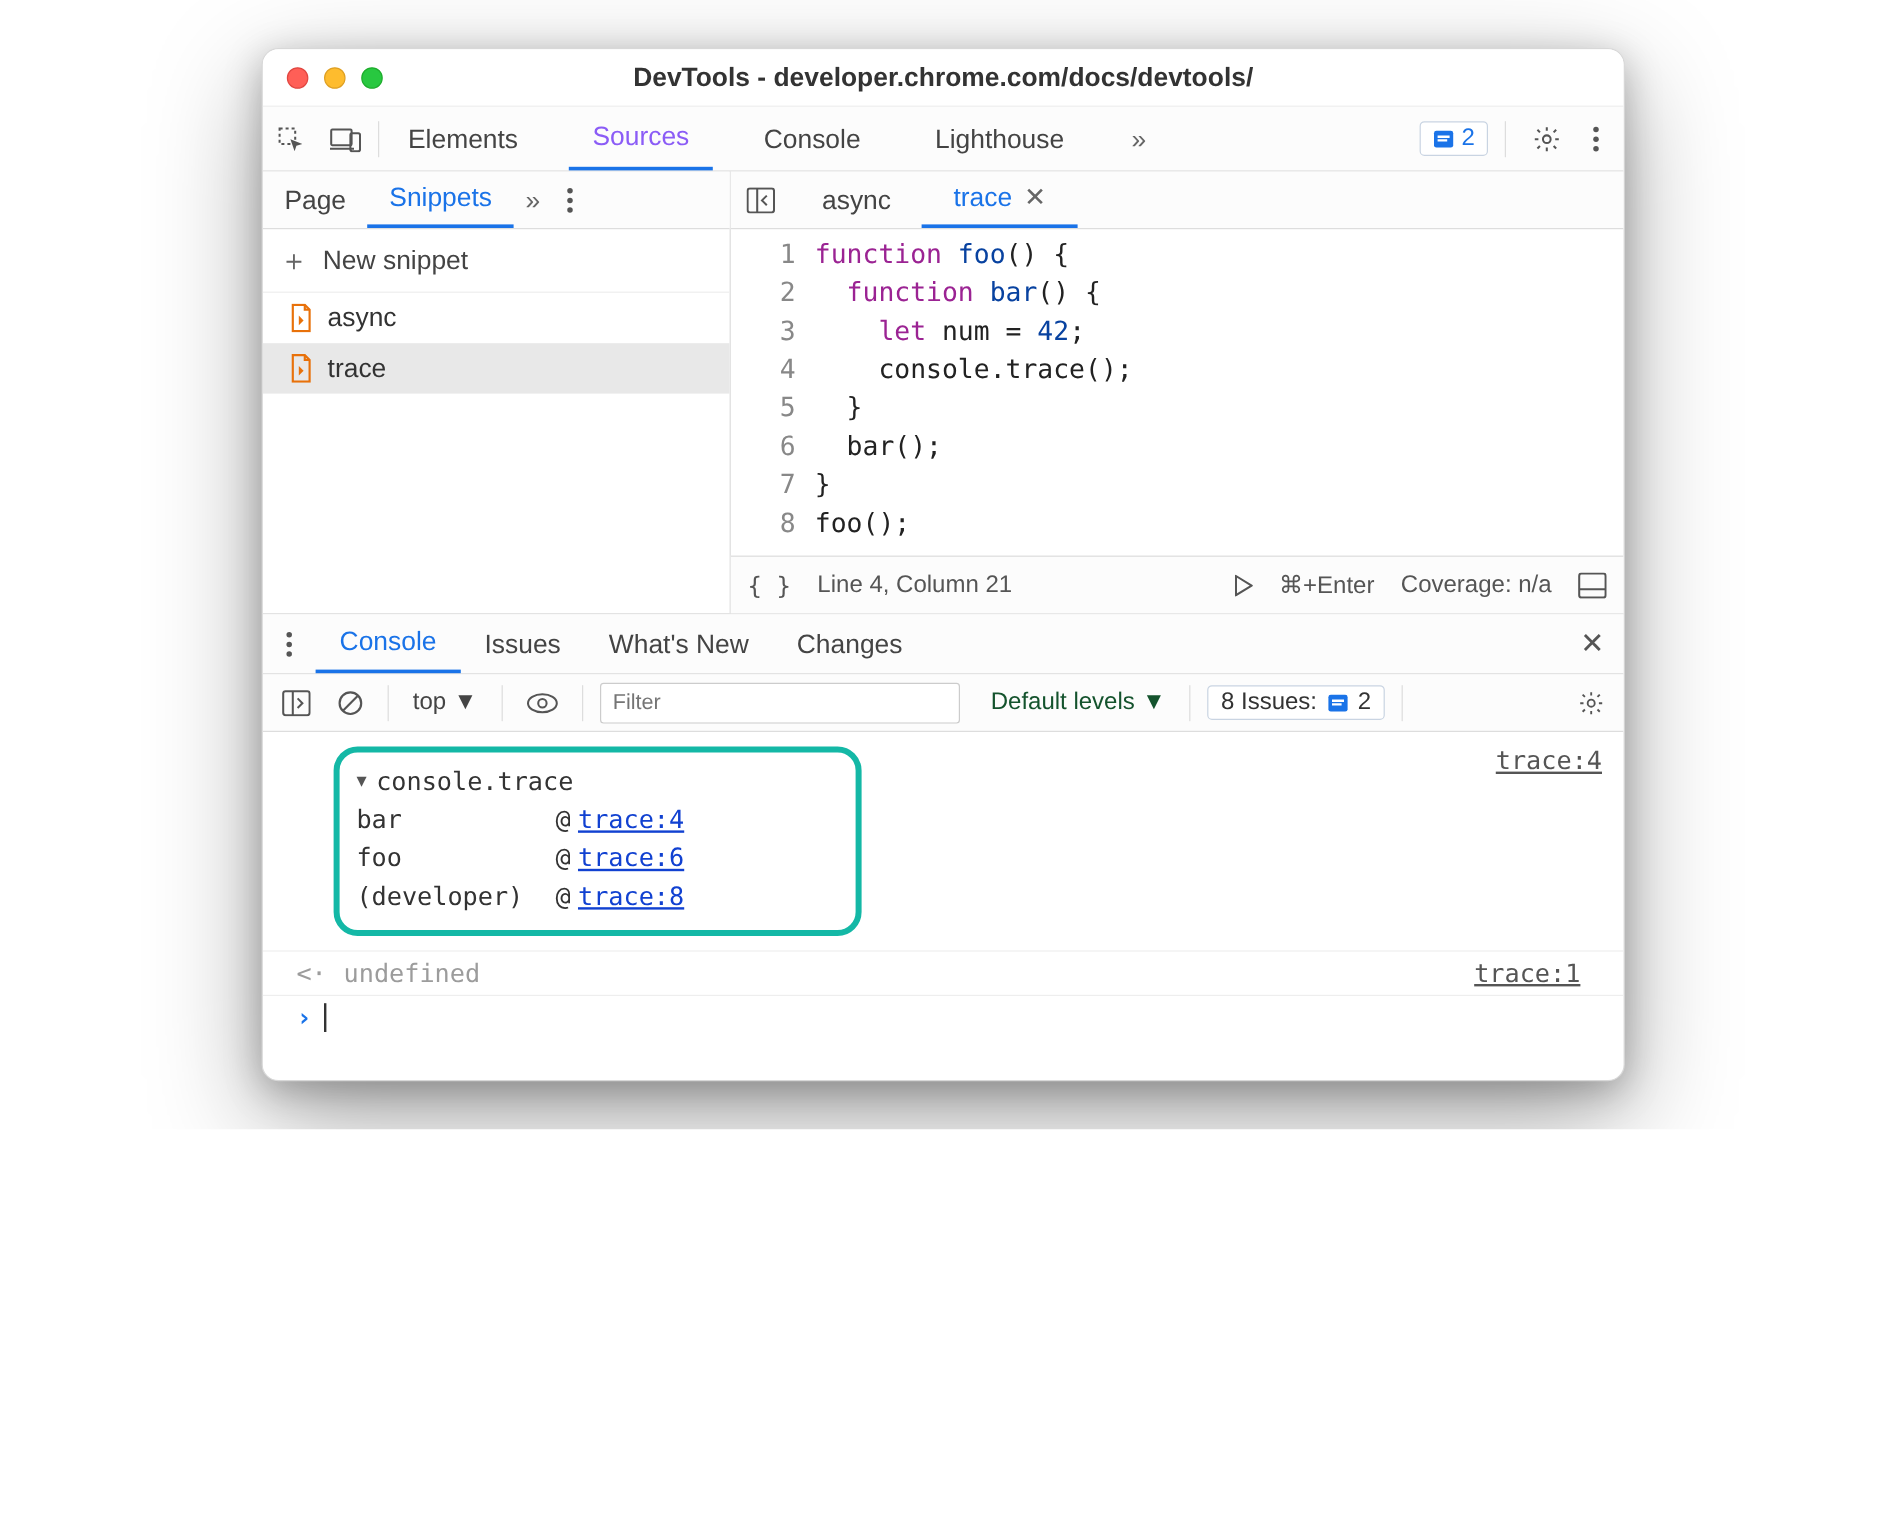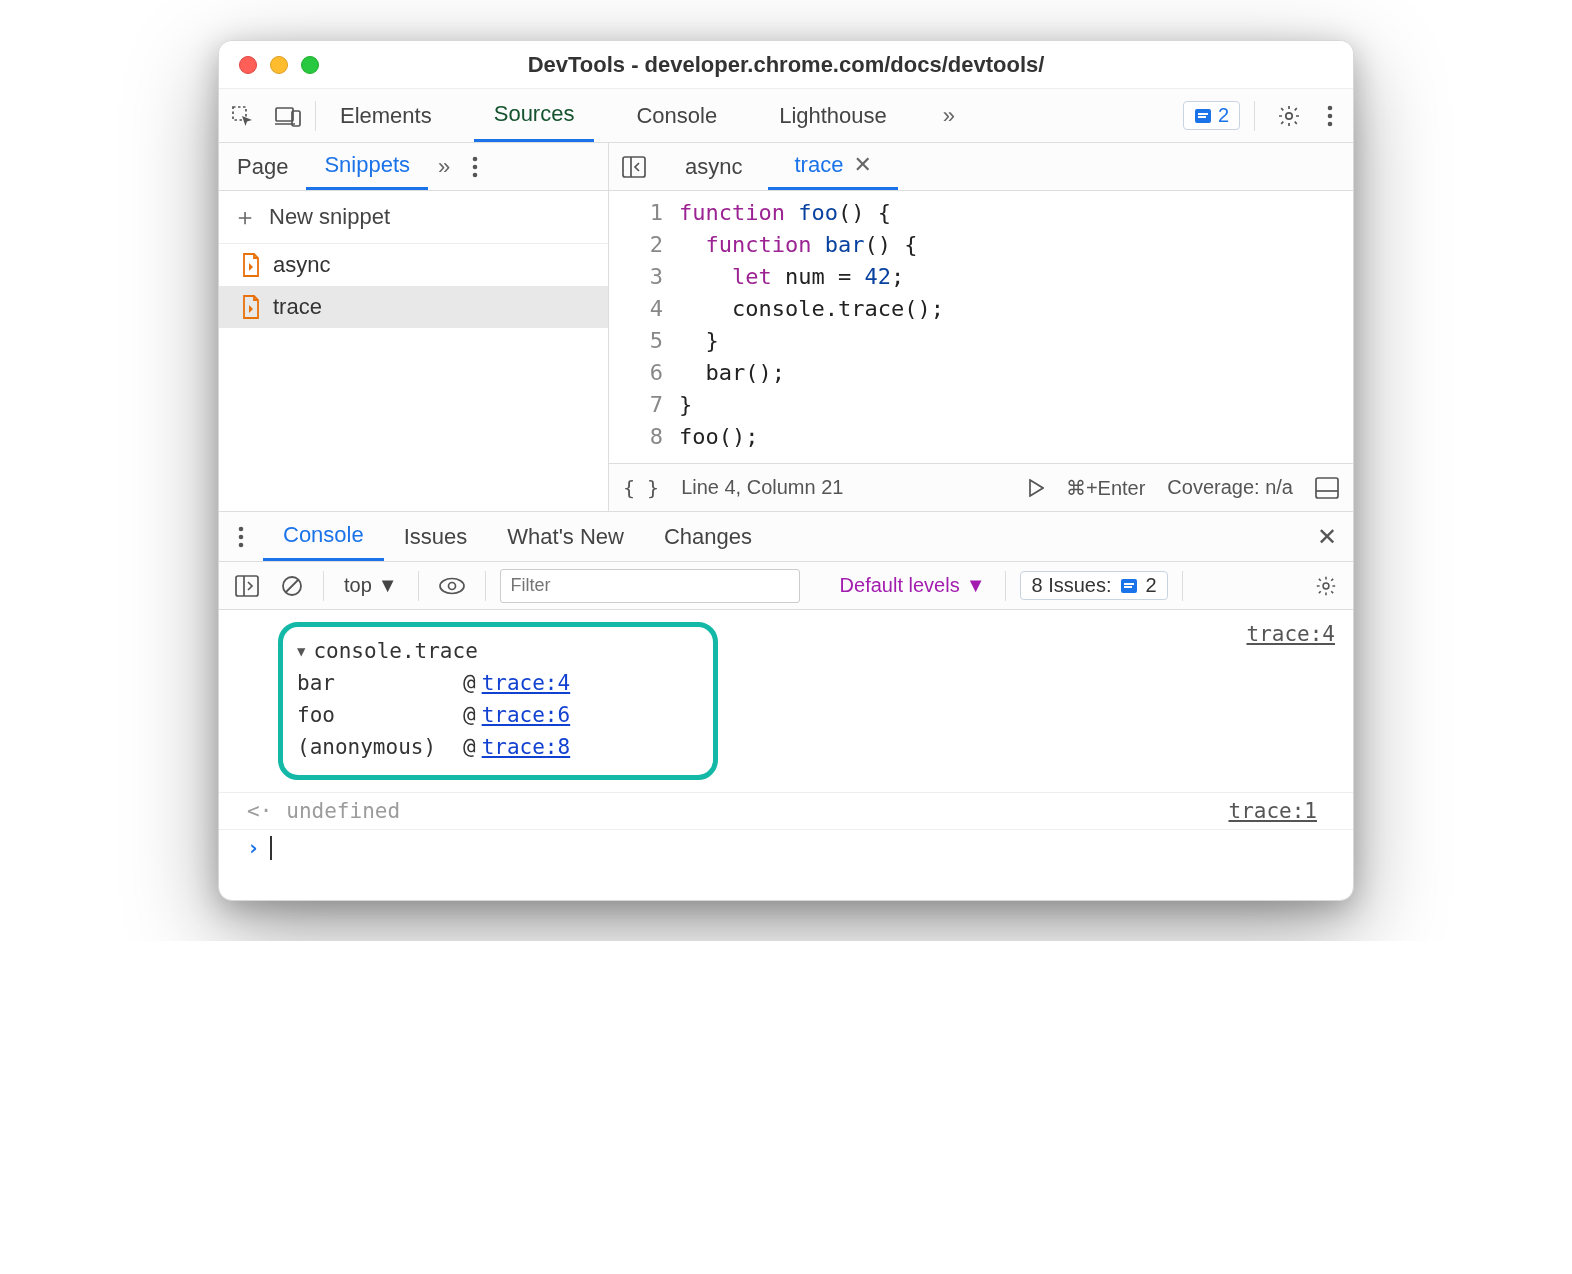--- a/index.html
+++ b/index.html
@@ -50,21 +50,21 @@
     width:46px; height:100%;
     display:flex; align-items:center; justify-content:center;
     color:#555;
   }
   .tb-sep { width:1px; height:30px; background:#ddd; margin:0 4px; }
   .tabs { display:flex; align-items:center; height:100%; flex:1;gap:22px; }
   .tab {
     padding:0 20px; height:100%; display:flex; align-items:center;
     font-size:22px; color:#444; cursor:pointer;
   }
-  .tab.active { color:#14532d; border-bottom:3px solid #1a73e8; font-weight:500;}
+  .tab.active { color:#8b5cf6; border-bottom:3px solid #1a73e8; font-weight:500;}
   .tb-expand { color:#666; font-size:22px; padding:0 14px; }
   .tb-right { display:flex; align-items:center; gap:10px; padding-right:12px;}
   .issue-badge {
     border:1px solid #c9d4e2; border-radius:4px;
     padding:2px 10px; display:flex; align-items:center; gap:6px;
     color:#1a73e8; font-size:20px; background:#fff;
   }
   .gear, .vdots { color:#555; padding:0 8px; }
 
   
@@ -129,21 +129,21 @@
   .dr-close { margin-left:auto; padding:0 16px; font-size:24px; color:#555;}
   .console-toolbar {
     display:flex; align-items:center; height:48px; border-bottom:1px solid #ddd;
     background:#fcfcfc; gap:10px; padding:0 10px; font-size:20px; color:#444;
   }
   .ct-item { display:flex; align-items:center; gap:6px; padding:0 6px;}
   .filter-input {
     flex:0 0 300px; height:34px; border:1px solid #ccc; border-radius:3px;
     padding:0 10px; font-size:18px; color:#777; background:#fff;
   }
-  .levels { color:#a21caf; margin-left:24px;}
+  .levels { color:#14532d; margin-left:10px;}
   .issues-btn {
     display:flex; align-items:center; gap:8px; border:1px solid #c9d4e2;
     border-radius:4px; padding:2px 10px; background:#fff; color:#333;
   }
   .issues-btn .iico { color:#1a73e8;}
   .ct-gear { margin-left:auto; color:#555; padding:0 6px;}
 
   .console-body { display:flex; flex-direction:column; }
   .trace-block {
     position:relative; padding:12px 14px 12px 28px;
@@ -419,21 +419,21 @@
                 <span class="col-fn">bar</span>
                 <span class="at">@</span>
                 <a class="link">trace:4</a>
               </div>
               <div class="trace-row">
                 <span class="col-fn">foo</span>
                 <span class="at">@</span>
                 <a class="link">trace:6</a>
               </div>
               <div class="trace-row">
-                <span class="col-fn">(anonymous)</span>
+                <span class="col-fn">(developer)</span>
                 <span class="at">@</span>
                 <a class="link">trace:8</a>
               </div>
             </div>
         </div>
       </div>
       <div class="undef-row">
         <span class="ret">&lt;·</span>
         <span>undefined</span>
         <a class="src-link2">trace:1</a>

